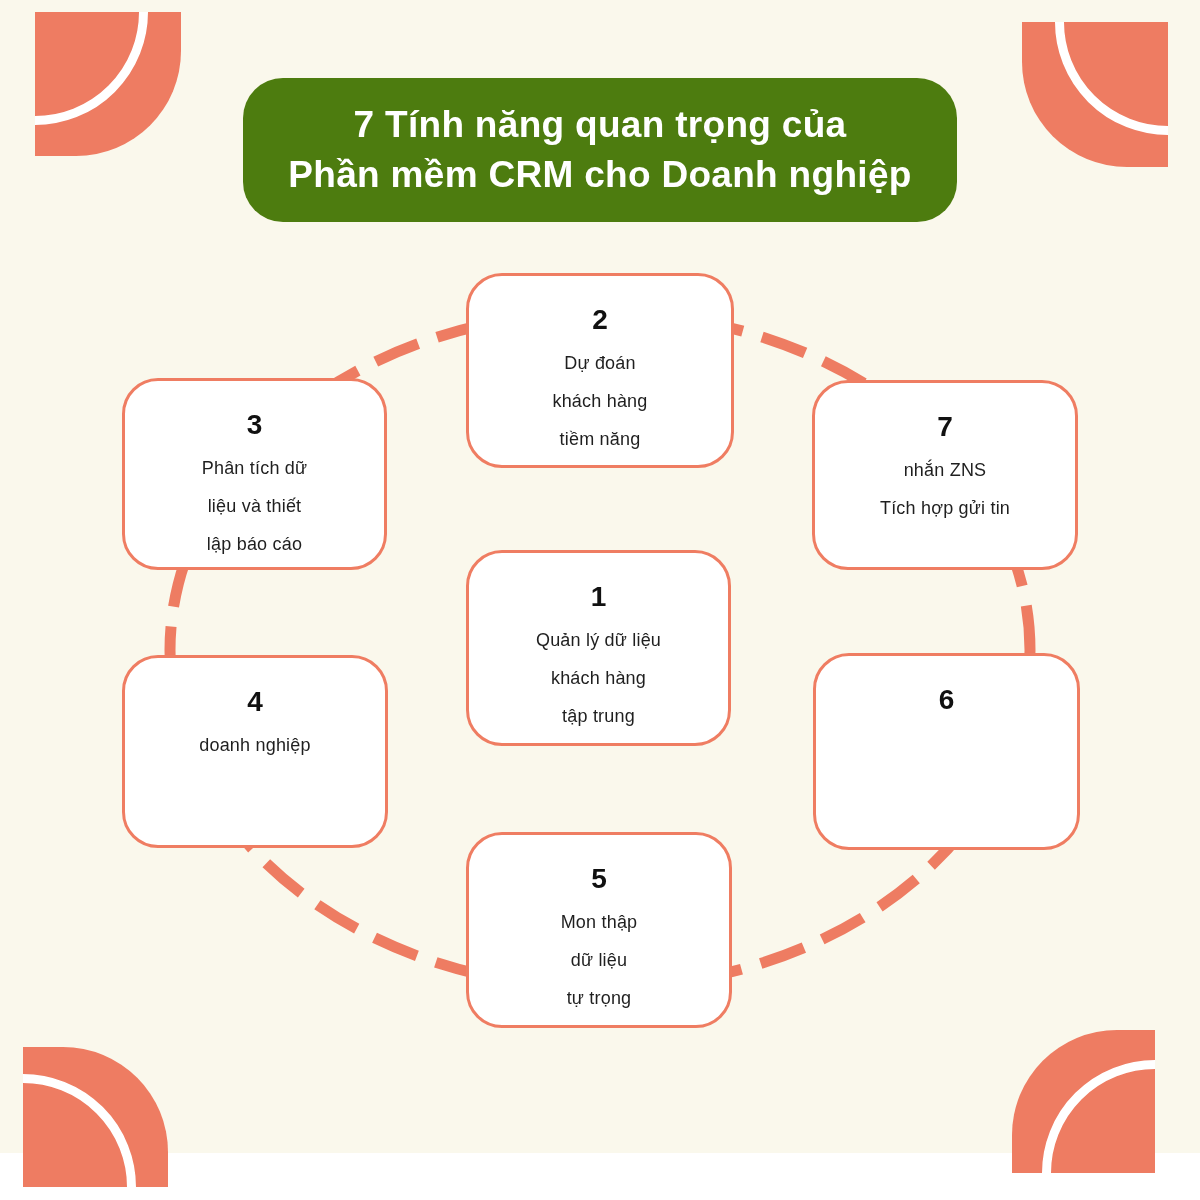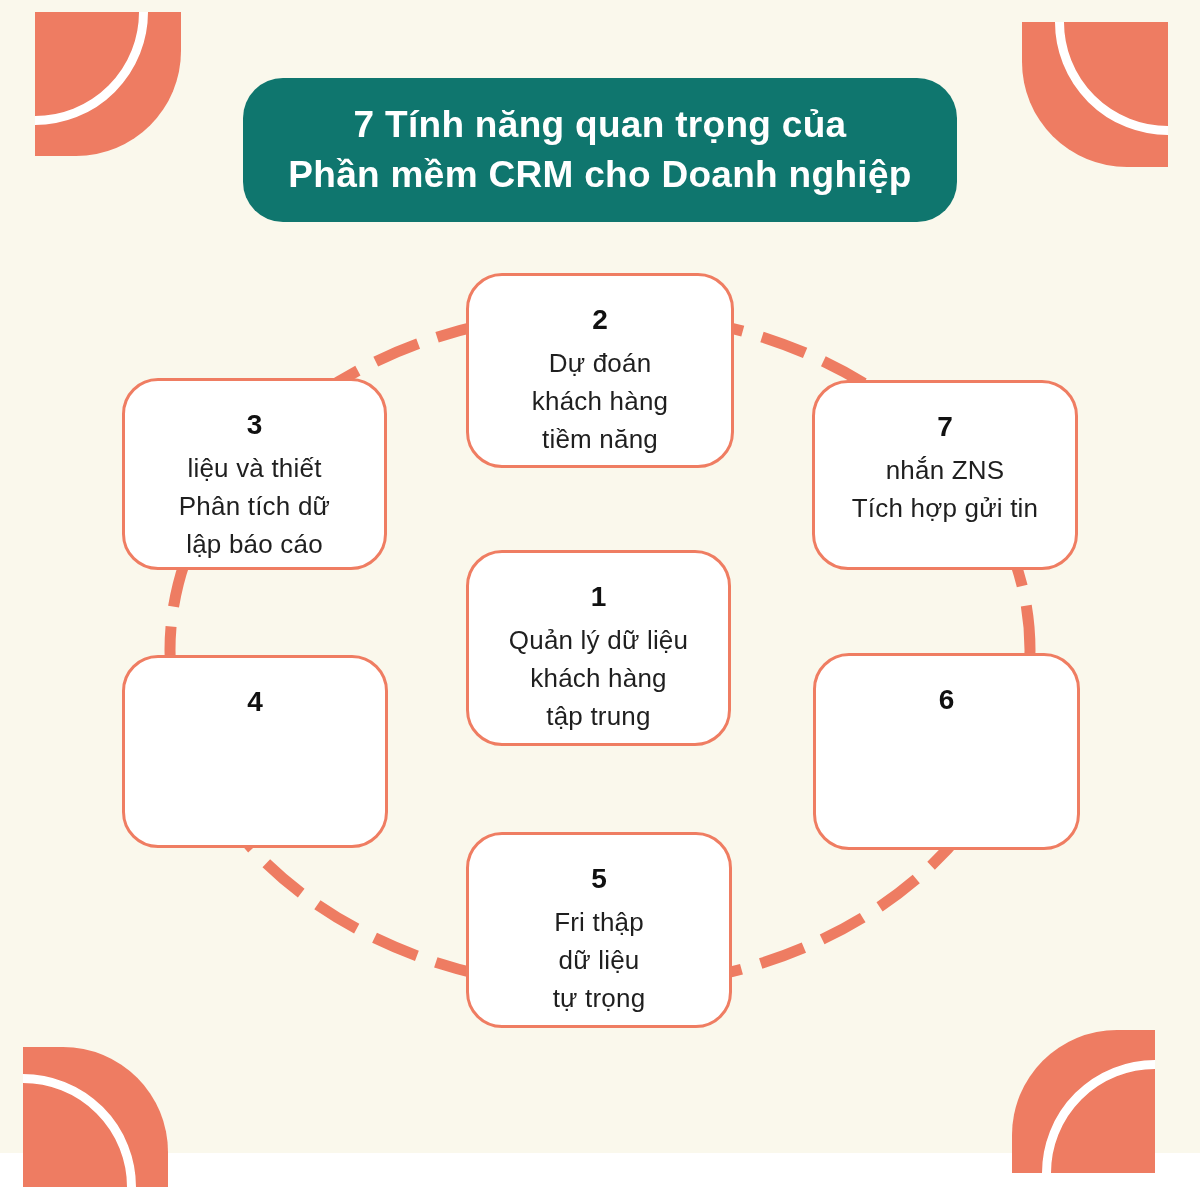--- a/index.html
+++ b/index.html
@@ -44,21 +44,21 @@
   .corner.bl { left: 23px;   top: 1047px; width: 145px; height: 140px; border-radius: 0 105px 0 0; }
   .corner.bl .ring { left: -113px; bottom: -113px; }
   .corner.br { left: 1012px; top: 1030px; width: 143px; height: 143px; border-radius: 105px 0 0 0; }
   .corner.br .ring { right: -113px; bottom: -113px; }
 
   
   .header {
     position: absolute;
     left: 243px; top: 78px;
     width: 714px; height: 144px;
-    background: #0f766e;
+    background: #4d7c0f;
     border-radius: 40px;
     display: flex;
     align-items: center;
     justify-content: center;
     z-index: 3;
   }
   .header .title {
     color: #ffffff;
     font-size: 37px;
     font-weight: bold;
@@ -91,21 +91,21 @@
   }
   .box .num {
     font-size: 28px;
     font-weight: bold;
     color: #111111;
     line-height: 40px;
     margin-bottom: 4px;
   }
   .box .label { color: #1F1F1F; }
   .box .label div {
-    font-size: 26px;
+    font-size: 18px;
     line-height: 38px;
     letter-spacing: 0.2px;
   }
 
   .box.b1 { left: 466px; top: 550px; width: 265px; height: 196px; }
   .box.b2 { left: 466px; top: 273px; width: 268px; height: 195px; }
   .box.b3 { left: 122px; top: 378px; width: 265px; height: 192px; }
   .box.b4 { left: 122px; top: 655px; width: 266px; height: 193px; }
   .box.b5 { left: 466px; top: 832px; width: 266px; height: 196px; }
   .box.b6 { left: 813px; top: 653px; width: 267px; height: 197px; }
@@ -156,36 +156,37 @@
     <div class="label">
         <div>Dự đoán</div>
         <div>khách hàng</div>
         <div>tiềm năng</div>
       </div>
   </div>
 
   <div class="box b3">
     <div class="num">3</div>
     <div class="label">
+        <div>Phân tích dữ</div>
         <div>liệu và thiết</div>
-        <div>Phân tích dữ</div>
         <div>lập báo cáo</div>
       </div>
   </div>
 
   <div class="box b4">
     <div class="num">4</div>
     <div class="label">
+        <div>doanh nghiệp</div>
       </div>
   </div>
 
   <div class="box b5">
     <div class="num">5</div>
     <div class="label">
-        <div>Fri thập</div>
+        <div>Mon thập</div>
         <div>dữ liệu</div>
         <div>tự trọng</div>
       </div>
   </div>
 
   <div class="box b6">
     <div class="num">6</div>
   </div>
 
   <div class="box b7">

